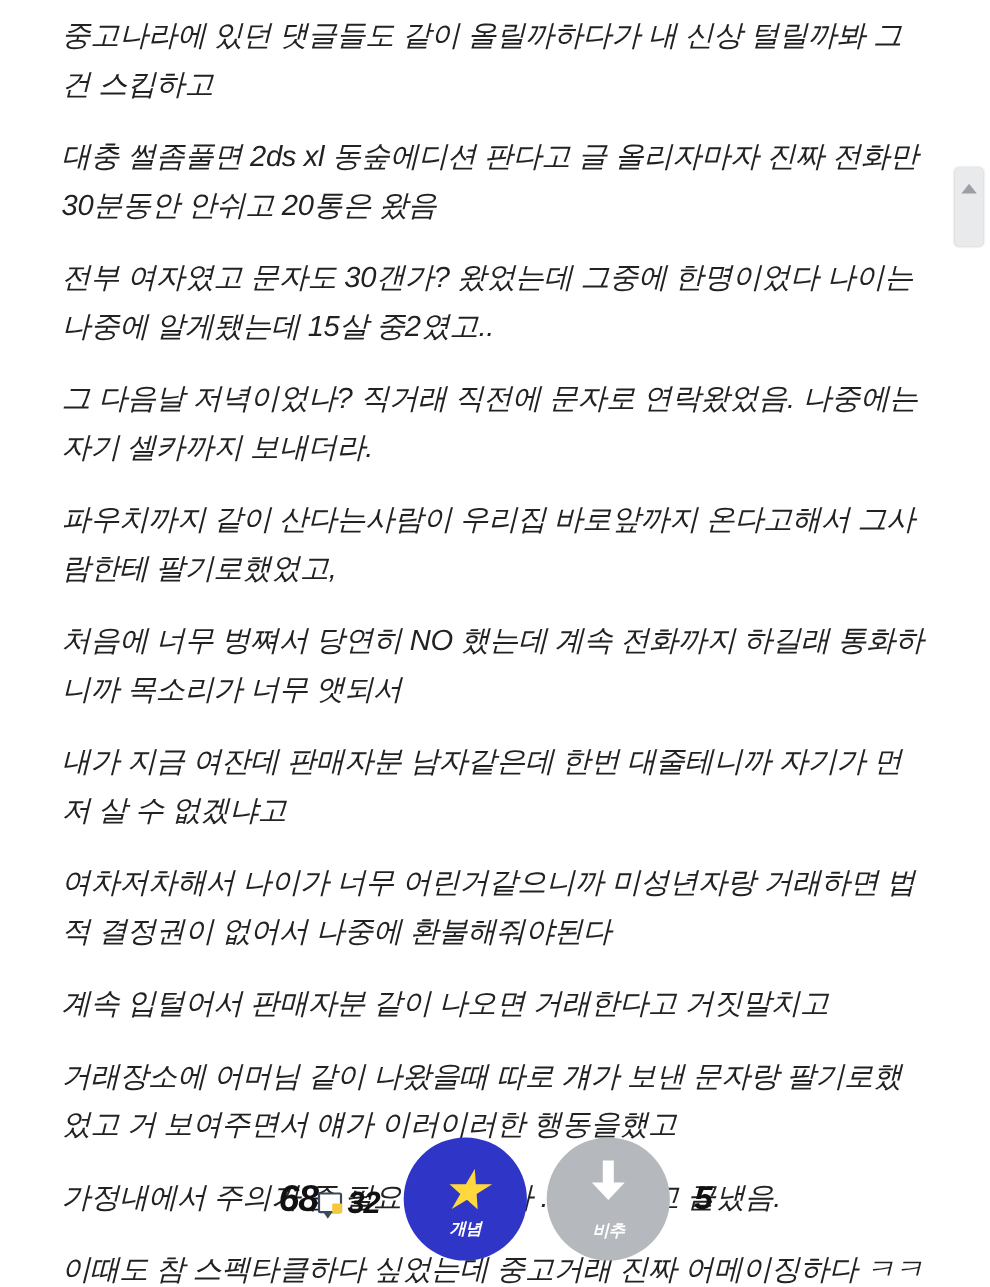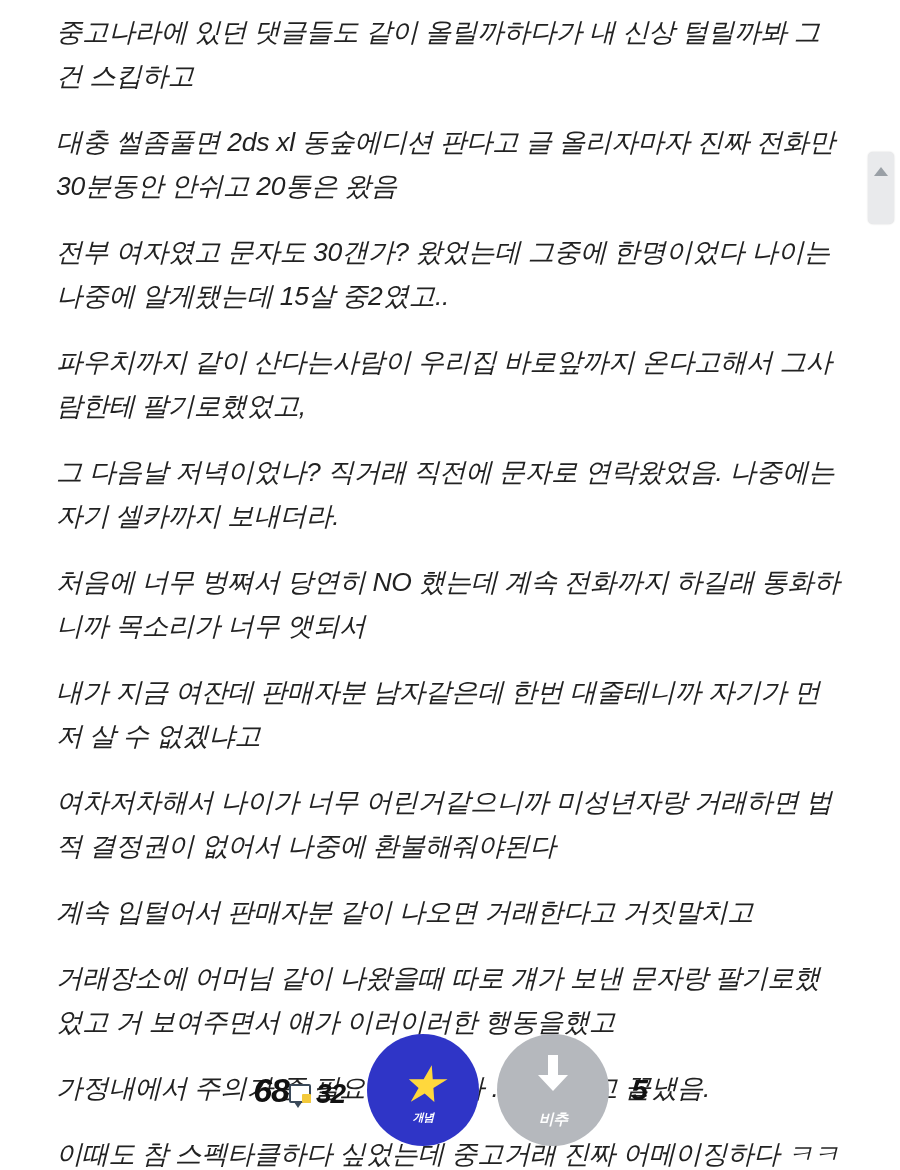--- a/index.html
+++ b/index.html
@@ -149,21 +149,21 @@
     background: #2f35c7;
     margin-right: 18px;
   }
   .btn-up .star {
     font-size: 44px;
     color: #ffd83d;
     line-height: 1;
     margin-top: 6px;
   }
   .btn-up .label {
-    font-size: 11px;
+    font-size: 15px;
     color: #ffffff;
     font-weight: 700;
     margin-top: 4px;
     letter-spacing: -0.5px;
   }
   .btn-down {
     background: #b5b8bd;
     gap: 12px;
   }
   .btn-down svg {
@@ -186,22 +186,22 @@
 </style>
 </head>
 <body>
 
 <div id="page">
 
   <div class="post-body">
     <p class="para">중고나라에 있던 댓글들도 같이 올릴까하다가 내 신상 털릴까봐 그건 스킵하고</p>
     <p class="para">대충 썰좀풀면 2ds xl 동숲에디션 판다고 글 올리자마자 진짜 전화만 30분동안 안쉬고 20통은 왔음</p>
     <p class="para">전부 여자였고 문자도 30갠가? 왔었는데 그중에 한명이었다 나이는 나중에 알게됐는데 15살 중2였고..</p>
+    <p class="para">그 다음날 저녁이었나? 직거래 직전에 문자로 연락왔었음. 나중에는 자기 셀카까지 보내더라.</p>
     <p class="para">파우치까지 같이 산다는사람이 우리집 바로앞까지 온다고해서 그사람한테 팔기로했었고,</p>
-    <p class="para">그 다음날 저녁이었나? 직거래 직전에 문자로 연락왔었음. 나중에는 자기 셀카까지 보내더라.</p>
     <p class="para">처음에 너무 벙쪄서 당연히 NO 했는데 계속 전화까지 하길래 통화하니까 목소리가 너무 앳되서</p>
     <p class="para">내가 지금 여잔데 판매자분 남자같은데 한번 대줄테니까 자기가 먼저 살 수 없겠냐고</p>
     <p class="para">여차저차해서 나이가 너무 어린거같으니까 미성년자랑 거래하면 법적 결정권이 없어서 나중에 환불해줘야된다</p>
     <p class="para">계속 입털어서 판매자분 같이 나오면 거래한다고 거짓말치고</p>
     <p class="para">거래장소에 어머님 같이 나왔을때 따로 걔가 보낸 문자랑 팔기로했었고 거 보여주면서 얘가 이러이러한 행동을했고</p>
     <p class="para">가정내에서 주의가 좀 필요할 거 같다 .. 얘기하고 끝냈음.</p>
     <p class="para">이때도 참 스펙타클하다 싶었는데 중고거래 진짜 어메이징하다 ㅋㅋㅋ</p>
   </div>
 
   <div class="scroll-handle">

